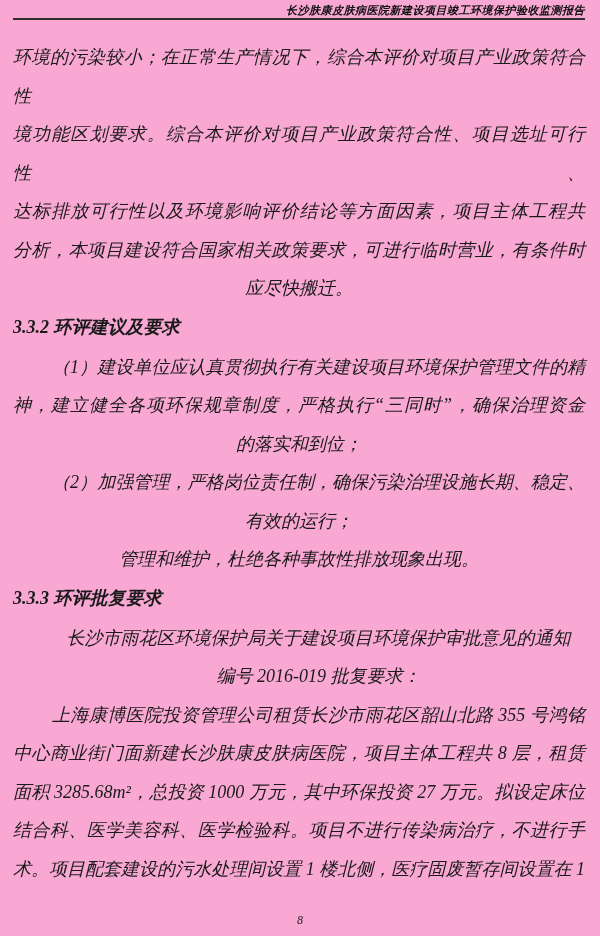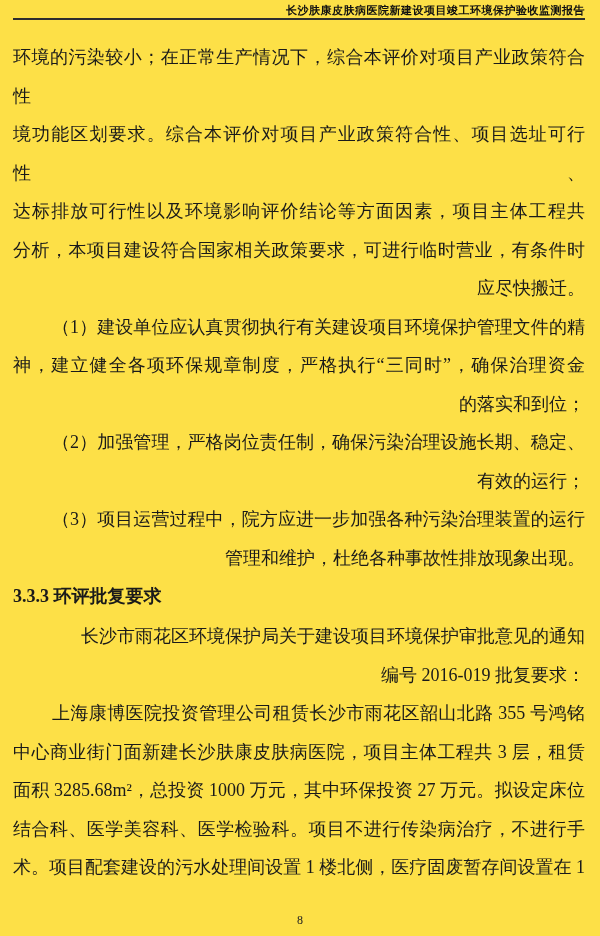--- a/index.html
+++ b/index.html
@@ -1,24 +1,25 @@
 <!DOCTYPE html>
 <html><head>
 <meta charset="utf-8">
 <style>
   html, body { margin: 0; padding: 0; background: #888; }
   .page {
     position: relative;
     width: 600px;
     height: 936px;
     margin: 0 auto;
-    background: #fde047;
+    background: #f9a8d4;
     color: #1a1a1a;
     font-family: "Liberation Serif", "DejaVu Serif", serif;
     overflow: hidden;
+    font-style: italic;
   }
   .page-header {
     margin: 0 15px 0 13px;
     padding-top: 3px;
     border-bottom: 2px solid #2e2e2e;
   }
   .header-title {
     text-align: right;
     font-weight: bold;
     font-size: 11px;
@@ -31,21 +32,21 @@
   }
   .heading {
     font-size: 18px;
     font-weight: bold;
     line-height: 26px;
     margin: 6px 0 8px 0;
   }
   .line {
     font-size: 18px;
     line-height: 38.5px;
-    text-align: right;
+    text-align: center;
   }
   .line.fill {
     text-align: justify;
     text-align-last: justify;
   }
   .line.ind {
     text-indent: 39px;
   }
   .page-footer {
     position: absolute;
@@ -64,32 +65,32 @@
   <header class="page-header">
     <div class="header-title">长沙肤康皮肤病医院新建设项目竣工环境保护验收监测报告</div>
   </header>
 
   <main class="doc-body" id="doc-body">
       <div class="line fill">环境的污染较小；在正常生产情况下，综合本评价对项目产业政策符合性</div>
       <div class="line fill">境功能区划要求。综合本评价对项目产业政策符合性、项目选址可行性、</div>
       <div class="line fill">达标排放可行性以及环境影响评价结论等方面因素，项目主体工程共</div>
       <div class="line fill">分析，本项目建设符合国家相关政策要求，可进行临时营业，有条件时</div>
       <div class="line">应尽快搬迁。</div>
+      <div class="heading">3.3.2 环评建议及要求</div>
       <div class="line fill ind">（1）建设单位应认真贯彻执行有关建设项目环境保护管理文件的精</div>
       <div class="line fill">神，建立健全各项环保规章制度，严格执行“三同时”，确保治理资金</div>
       <div class="line">的落实和到位；</div>
       <div class="line fill ind">（2）加强管理，严格岗位责任制，确保污染治理设施长期、稳定、</div>
       <div class="line">有效的运行；</div>
-      <div class="line fill ind">（3）项目运营过程中，院方应进一步加强各种污染治理装置的运行</div>
       <div class="line">管理和维护，杜绝各种事故性排放现象出现。</div>
       <div class="heading">3.3.3 环评批复要求</div>
       <div class="line ind">长沙市雨花区环境保护局关于建设项目环境保护审批意见的通知</div>
       <div class="line ind">编号 2016-019 批复要求：</div>
       <div class="line fill ind">上海康博医院投资管理公司租赁长沙市雨花区韶山北路 355 号鸿铭</div>
-      <div class="line fill">中心商业街门面新建长沙肤康皮肤病医院，项目主体工程共 3 层，租赁</div>
+      <div class="line fill">中心商业街门面新建长沙肤康皮肤病医院，项目主体工程共 8 层，租赁</div>
       <div class="line fill">面积 3285.68m²，总投资 1000 万元，其中环保投资 27 万元。拟设定床位</div>
       <div class="line fill">结合科、医学美容科、医学检验科。项目不进行传染病治疗，不进行手</div>
       <div class="line fill">术。项目配套建设的污水处理间设置 1 楼北侧，医疗固废暂存间设置在 1</div>
     </main>
 
   <footer class="page-footer">
     <span>8</span>
   </footer>
 </div>
 

